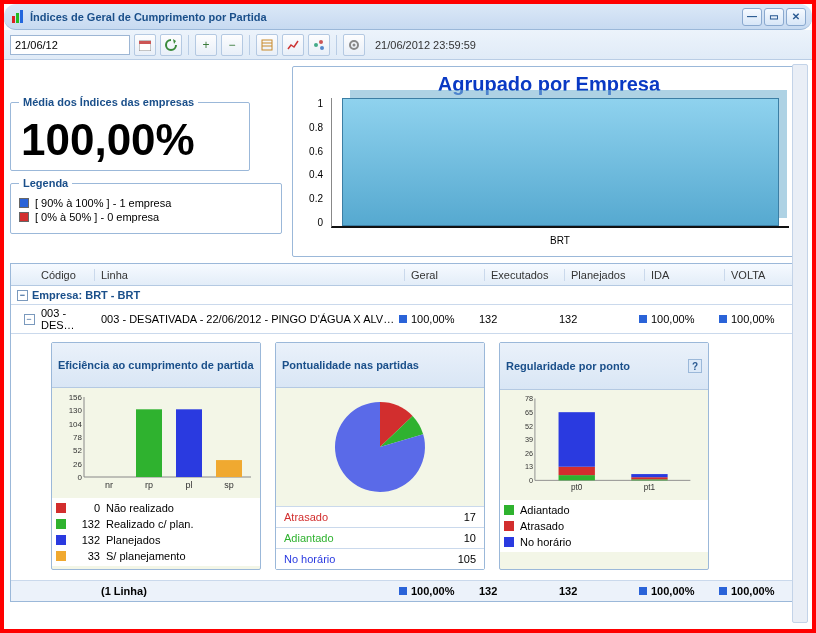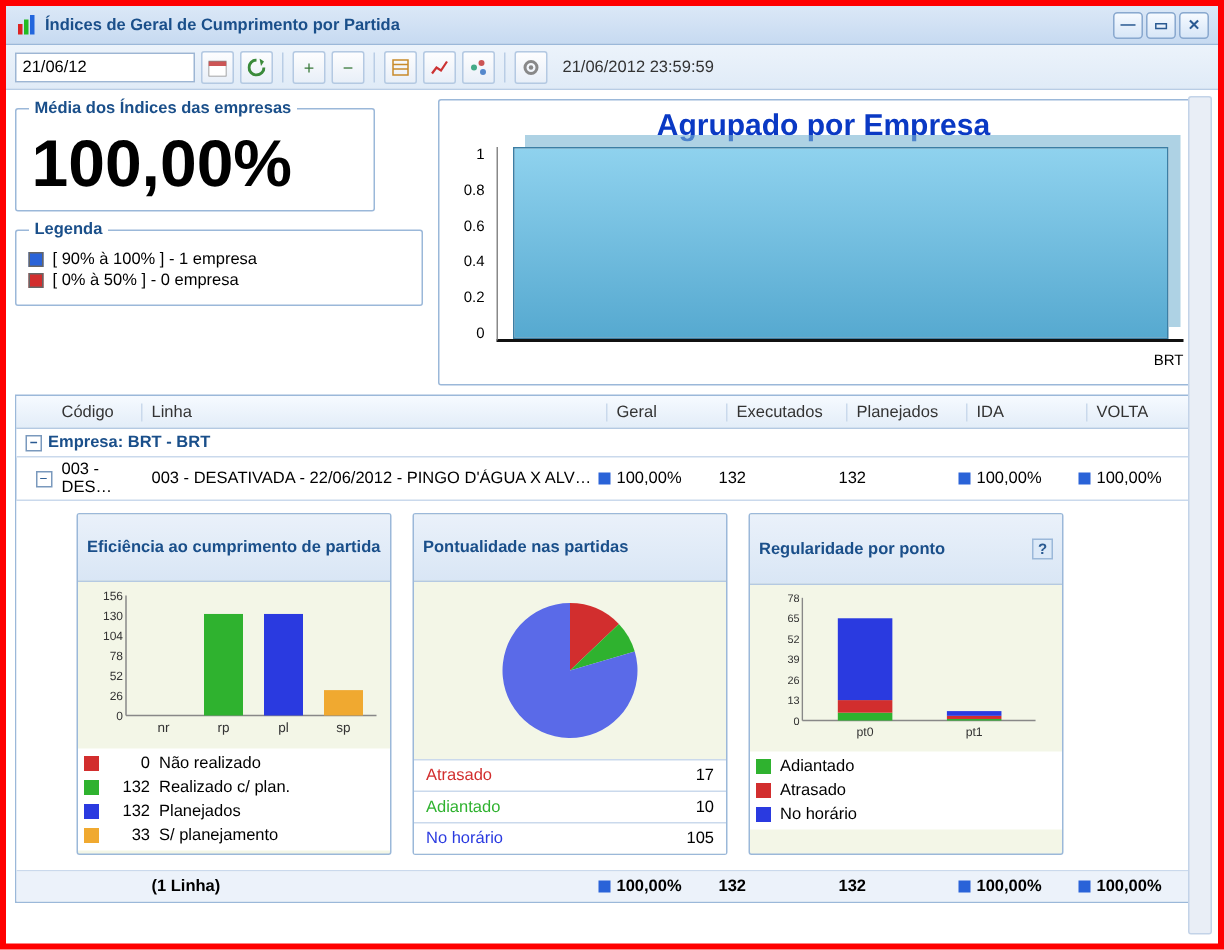--- a/index.html
+++ b/index.html
@@ -14,20 +14,21 @@
     overflow: hidden;
     position: relative;
   }
   .titlebar {
     background: linear-gradient(#dbe8f7, #c7daf1);
     height: 26px;
     display: flex;
     align-items: center;
     padding: 0 6px;
     border-bottom: 1px solid #9bb8d9;
+    border-radius: 12px;
   }
   .titlebar .icon-box {
     width: 16px; height: 16px; margin-right: 4px;
     display: flex; align-items: center; justify-content: center;
   }
   .titlebar .title {
     color: #1a4f8a; font-weight: bold;
     flex: 1;
   }
   .win-btns { display: flex; gap: 2px; }
@@ -94,21 +95,21 @@
   .axis-labels { position: absolute; left: 0; top: 0; bottom: 20px; width: 24px; display: flex; flex-direction: column; justify-content: space-between; font-size: 10px; text-align: right; padding-right: 2px; }
   .plot3d { position: absolute; left: 30px; right: 8px; top: 0; bottom: 20px; border-left: 1px solid #888; border-bottom: 2px solid #111; }
   .bar3d {
     position: absolute;
     background: linear-gradient(#8fd2ee,#56a9d0);
     border: 1px solid #3c7ea4;
     left: 10px; right: 10px;
     bottom: 0;
     box-shadow: 8px -8px 0 rgba(120,180,210,0.6);
   }
-  .xcat { position: absolute; bottom: 2px; left: 30px; right: 8px; text-align: right; font-size: 10px; }
+  .xcat { position: absolute; bottom: 2px; left: 30px; right: 8px; text-align: center; font-size: 10px; }
   .grid-area { border: 1px solid #9bb8d9; background: #fff; }
   .grid-head {
     display: flex; background: linear-gradient(#f6faff,#e3edf8);
     border-bottom: 1px solid #b4c9e2; height: 22px; align-items: center;
   }
   .gh { padding: 0 6px; border-right: 1px solid #cad9ec; color: #333; font-weight: normal; }
   .gh.codigo{width:60px}
   .gh.linha{flex:1}
   .gh.col{width:80px}
   .grouprow {
@@ -228,21 +229,21 @@
         <circle cx="6" cy="6" r="4" fill="none" stroke="#888" stroke-width="2"></circle>
         <circle cx="6" cy="6" r="1.5" fill="#888"></circle>
       </svg>
     </div>
   <span class="ts">21/06/2012 23:59:59</span>
 </div>
 
 <div class="content">
 
   <div class="row-top">
-    <div style="display:flex;flex-direction:column;gap:6px;">
+    <div style="display:flex;flex-direction:column;gap:6px;margin-top:30px;">
       <fieldset class="panel avg-panel">
         <legend>Média dos Índices das empresas</legend>
         <div class="avg-val">100,00%</div>
       </fieldset>
       <fieldset class="panel legend-panel">
         <legend>Legenda</legend>
         <div id="legend-items">
             <div class="legend-row">
               <span class="swatch" style="background:#2a63d8"></span>
               <span>[ 90% à 100% ] - 1 empresa</span>

